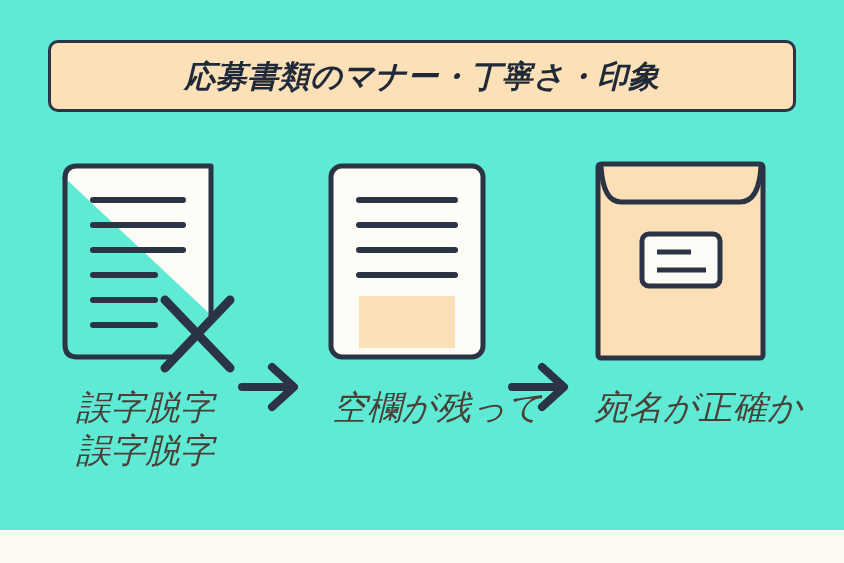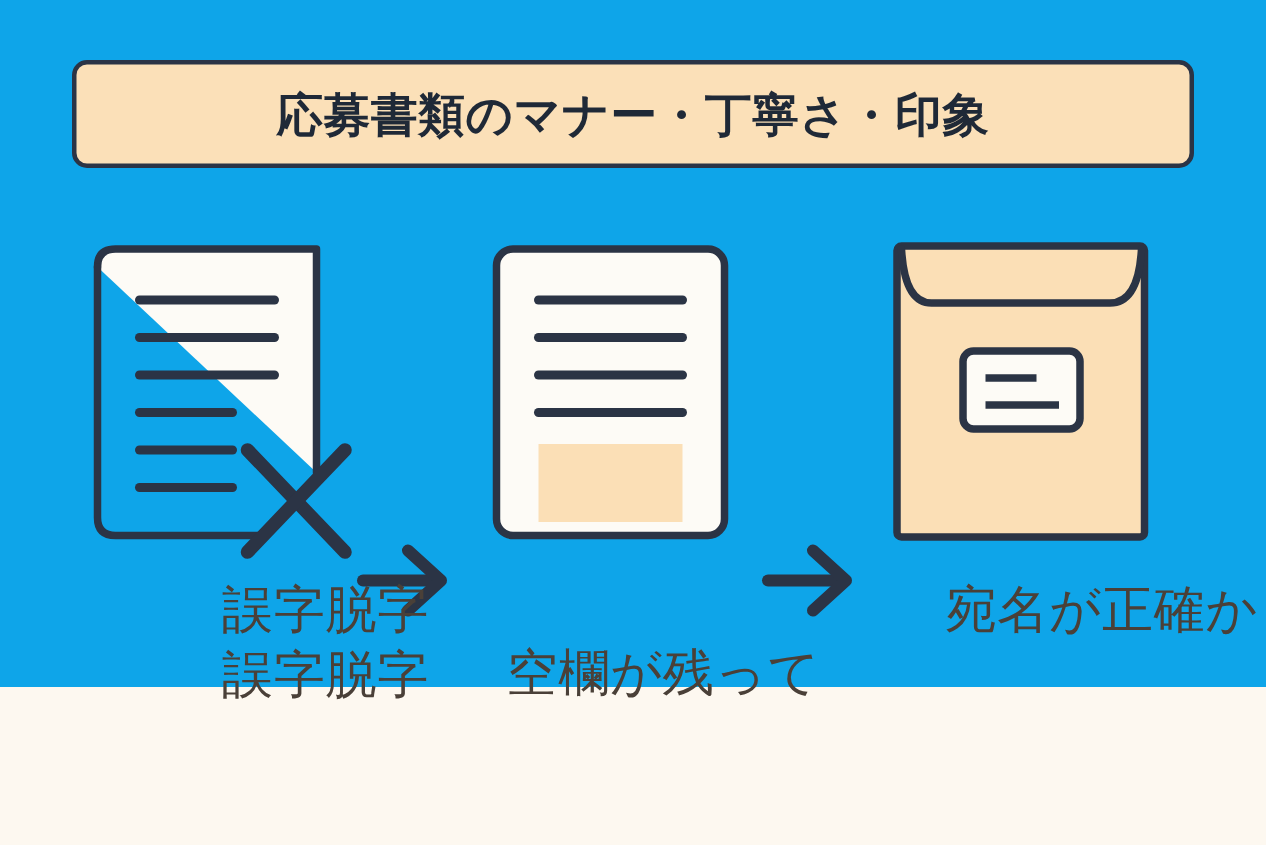--- a/index.html
+++ b/index.html
@@ -11,22 +11,23 @@
     height: 563px;
     background: #fdf8f0;
     font-family: "Liberation Sans", "DejaVu Sans", sans-serif;
     overflow: hidden;
     position: relative;
   }
 
   #infographic {
     position: relative;
     width: 844px;
-    height: 458px;
-    background: #0ea5e9;
+    height: 530px;
+    background: #5eead4;
+    font-style: italic;
   }
 
   
   .title-banner {
     position: absolute;
     left: 48px;
     top: 40px;
     width: 748px;
     height: 72px;
     box-sizing: border-box;
@@ -95,26 +96,25 @@
     position: absolute;
     top: 0;
     width: 281px;
     text-align: center;
     color: #4a4038;
     font-size: 34px;
     line-height: 1.26;
     letter-spacing: 0.5px;
   }
   .caption-1 { left: 5px; }
-  .caption-2 { left: 266px; margin-top: 42px; }
+  .caption-2 { left: 297px; }
   .caption-3 { left: 558px; }
   .caption-line {
     display: block;
     white-space: nowrap;
-    text-align: right;
   }
 </style>
 </head>
 <body>
 
 <div id="infographic">
 
   <div class="title-banner">
     <span class="title-text">応募書類のマナー・丁寧さ・印象</span>
   </div>

